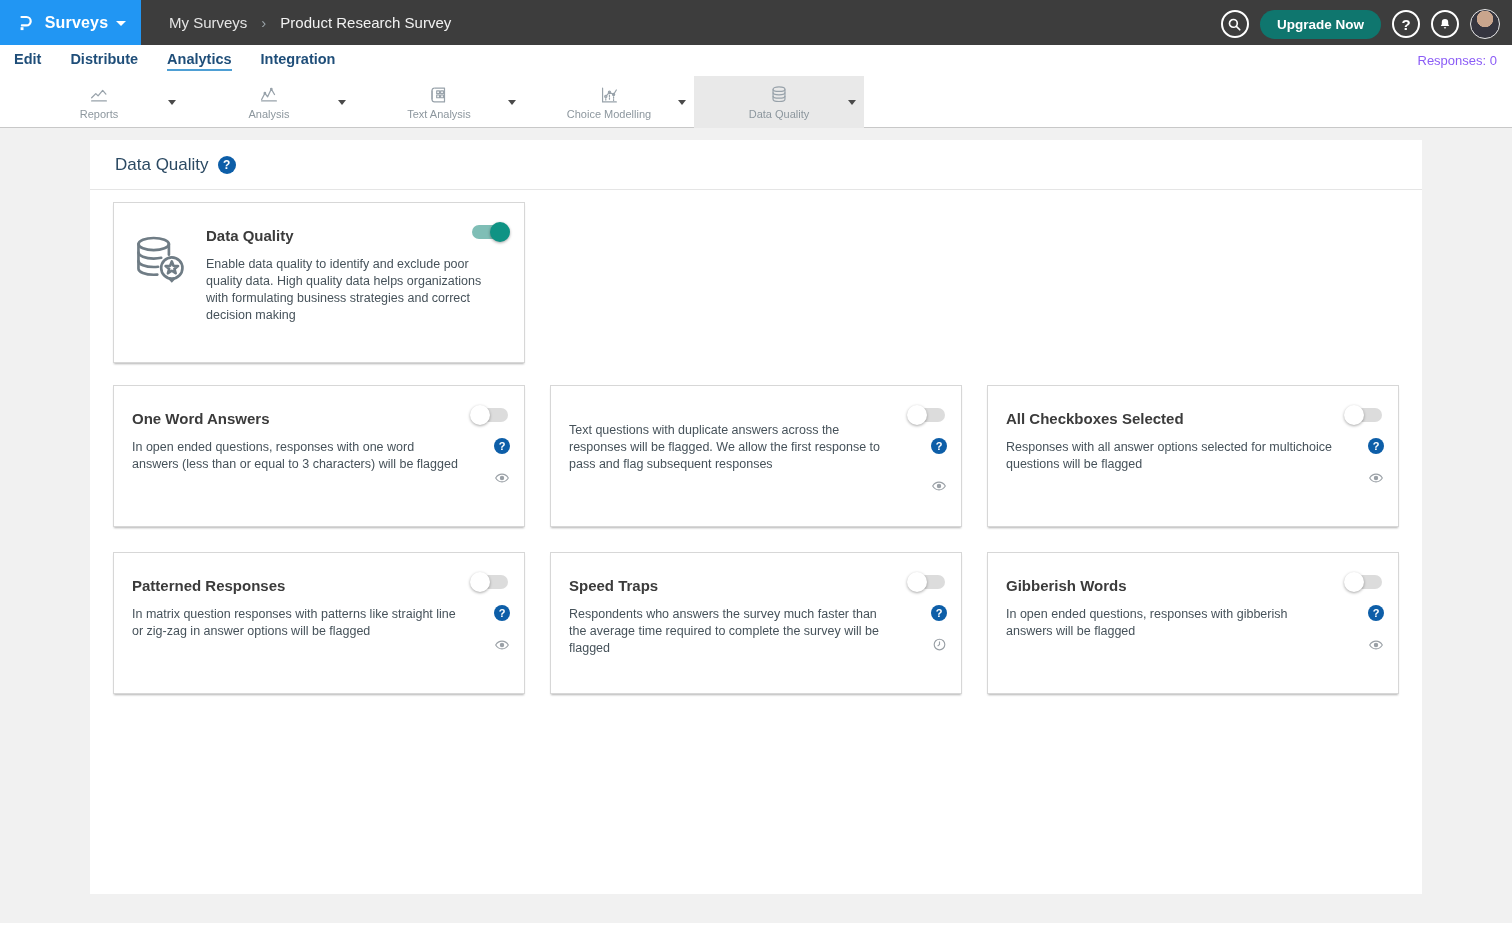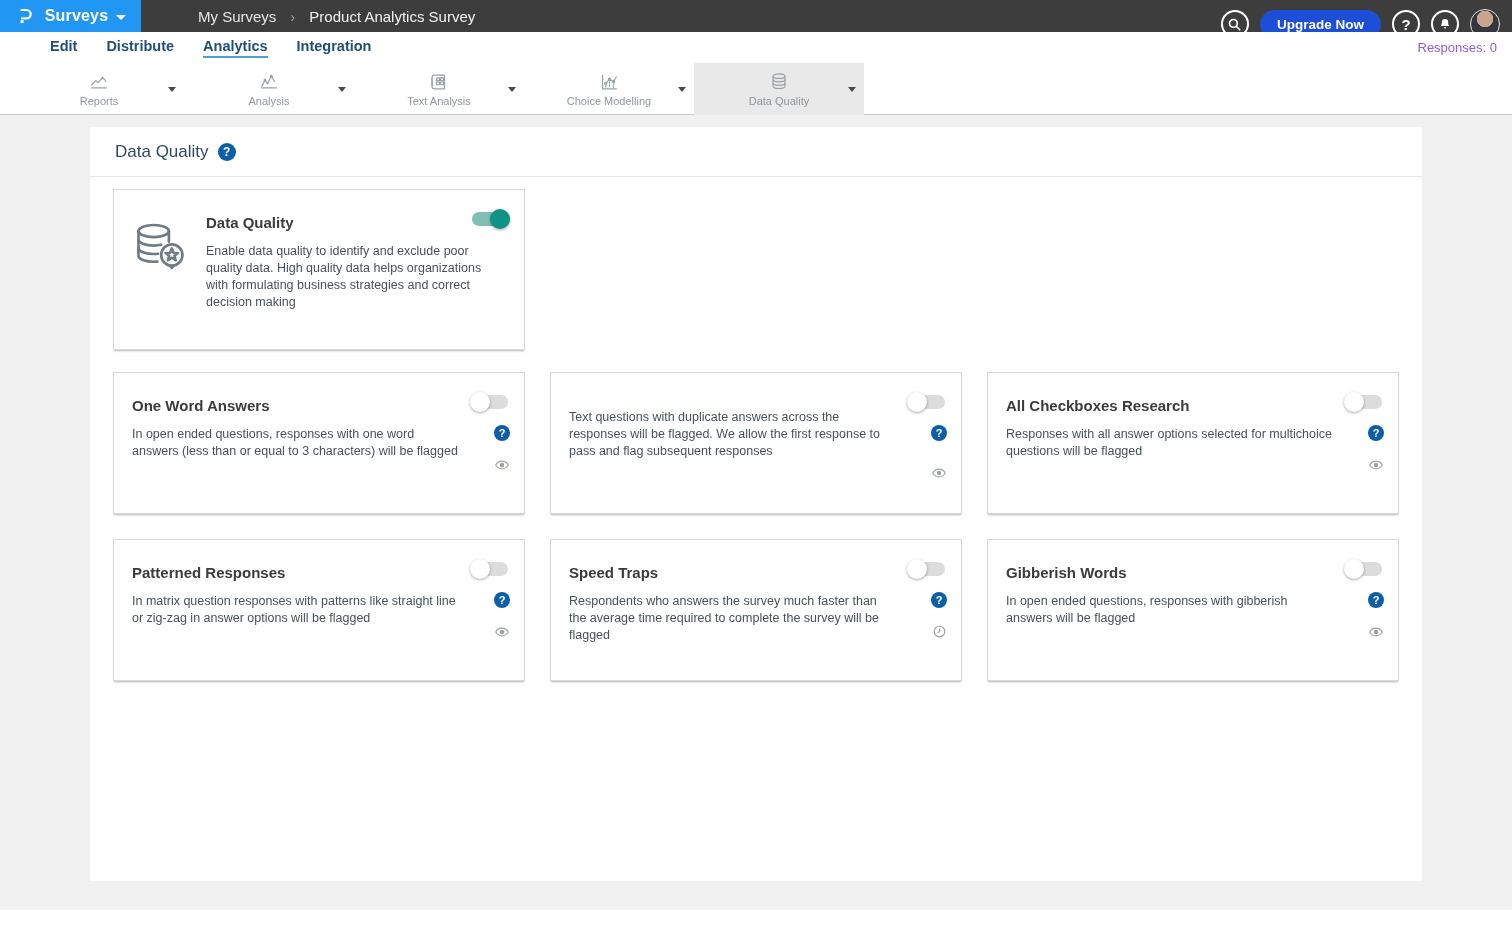--- a/index.html
+++ b/index.html
@@ -1,36 +1,36 @@
 <!DOCTYPE html>
 <html><head>
 <meta charset="utf-8">
 <style>
   * { margin:0; padding:0; box-sizing:border-box; }
   html,body { width:1512px; min-height:926px; }
   body { font-family:"Liberation Sans","DejaVu Sans",sans-serif; background:#ffffff; color:#3b3b3b; }
 
   
-  .topbar { height:32px; background:#3d3d3d; display:flex; align-items:center; position:relative;gap:29px; }
+  .topbar { height:45px; background:#3d3d3d; display:flex; align-items:center; position:relative; }
   .brand { width:141px; height:48px; background:#2196f3; display:flex; align-items:center; justify-content:center; gap:8px; cursor:pointer; }
   .brand-label { color:#fff; font-size:16px; font-weight:700; letter-spacing:.2px; }
   .brand-caret { width:0; height:0; border-left:5px solid transparent; border-right:5px solid transparent; border-top:5px solid #fff; margin-top:2px; }
   .crumbs { display:flex; align-items:center; gap:14px; margin-left:28px; }
   .crumb-link { color:#e5e5e5; font-size:15px; cursor:pointer; }
   .crumb-sep { color:#9aa3a8; font-size:15px; }
   .crumb-current { color:#f2f2f2; font-size:15px; }
   .topbar-right { position:absolute; right:12px; top:0; height:48px; display:flex; align-items:center; gap:11px; }
   .circle-btn { width:28px; height:28px; border:2px solid #fff; border-radius:50%; display:flex; align-items:center; justify-content:center; color:#fff; cursor:pointer; background:transparent; }
   .circle-btn.qmark { font-size:15px; font-weight:700; }
-  .upgrade-btn { height:29px; padding:0 17px; background:#1d4ed8; border:none; border-radius:15px; color:#fff; font-weight:700; font-size:13.5px; cursor:pointer; font-family:inherit;text-align:right; }
+  .upgrade-btn { height:29px; padding:0 17px; background:#0f766e; border:none; border-radius:15px; color:#fff; font-weight:700; font-size:13.5px; cursor:pointer; font-family:inherit;text-align:right; }
   .avatar { width:30px; height:30px; border-radius:50%; border:1.5px solid #e8e8e8; background:radial-gradient(circle at 50% 32%, #c9a58d 0 34%, #35353f 36%), #35353f; cursor:pointer; }
 
   
   .navrow { height:31px; display:flex; align-items:center; padding-left:14px; position:relative; background:#fff; }
-  .nav-tabs { display:flex; gap:29px;margin-left:36px; }
+  .nav-tabs { display:flex; gap:29px; }
   .nav-tab { font-size:14.5px; font-weight:700; color:#1f4e79; cursor:pointer; }
   .nav-tab.active { border-bottom:2px solid #4e9fd4; padding-bottom:2px; }
   .responses { position:absolute; right:15px; font-size:13px; color:#8b5cf6; }
 
   
   .toolbar { height:52px; display:flex; padding-left:14px; border-bottom:1px solid #c8c8c8; background:#fff; }
   .tb-item { width:170px; height:52px; position:relative; display:flex; align-items:center; justify-content:center; cursor:pointer; }
   .tb-item.active { background:#e9e9e9; }
   .tb-center { display:flex; flex-direction:column; align-items:center; gap:2px; color:#8d979e;justify-content:flex-end; }
   .tb-center svg { stroke:#98a2aa; }
@@ -80,21 +80,21 @@
         <path d="M6.5 5 h5 a4.2 4.2 0 0 1 0 8.4 h-4.6" stroke="#fff" stroke-width="2.2" stroke-linecap="round"></path>
         <rect x="5.6" y="15.2" width="2.9" height="2.9" fill="#fff"></rect>
       </svg>
     </span>
     <span class="brand-label">Surveys</span>
     <span class="brand-caret"></span>
   </div>
   <nav class="crumbs">
     <span class="crumb-link">My Surveys</span>
     <span class="crumb-sep">›</span>
-    <span class="crumb-current">Product Analytics Survey</span>
+    <span class="crumb-current">Product Research Survey</span>
   </nav>
   <div class="topbar-right">
     <span class="circle-btn">
       <svg width="15" height="15" viewBox="0 0 20 20" fill="none" stroke="#fff" stroke-width="2.2" stroke-linecap="round">
         <circle cx="8.5" cy="8.5" r="5.2"></circle>
           <path d="M12.5 12.5 L17 17"></path>
       </svg>
     </span>
     <button class="upgrade-btn">Upgrade Now</button>
     <span class="circle-btn qmark">?</span>
@@ -262,21 +262,21 @@
             <span class="icon-gray">
               <svg width="16" height="16" viewBox="0 0 24 24" fill="none" stroke="currentColor" stroke-width="1.6">
                   <path d="M2.5 12s3.4-5.8 9.5-5.8S21.5 12 21.5 12s-3.4 5.8-9.5 5.8S2.5 12 2.5 12z"></path>
                   <circle cx="12" cy="12" r="2.5" fill="currentColor"></circle>
                 </svg>
             </span>
           </div>
         </div>
 
         <div class="card">
-          <h2 class="card-title">All Checkboxes Research</h2>
+          <h2 class="card-title">All Checkboxes Selected</h2>
           <div class="toggle off">
               <span class="knob"></span>
             </div>
           <p class="desc">Responses with all answer options selected for multichoice questions will be flagged</p>
           <div class="side-icons">
             <span class="help-badge"></span>
             <span class="icon-gray">
               <svg width="16" height="16" viewBox="0 0 24 24" fill="none" stroke="currentColor" stroke-width="1.6">
                   <path d="M2.5 12s3.4-5.8 9.5-5.8S21.5 12 21.5 12s-3.4 5.8-9.5 5.8S2.5 12 2.5 12z"></path>
                   <circle cx="12" cy="12" r="2.5" fill="currentColor"></circle>

